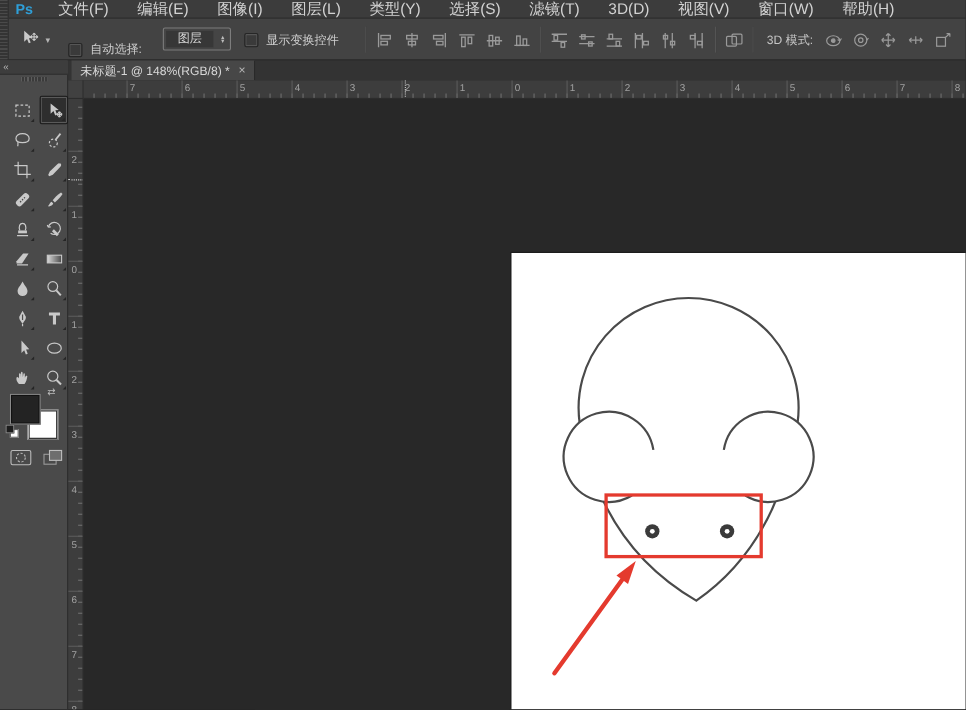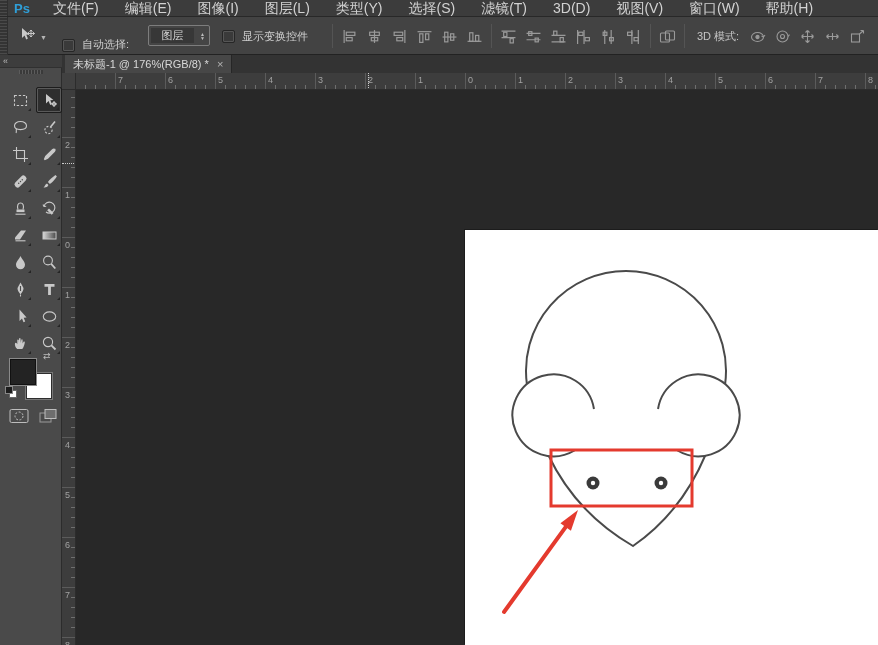--- a/index.html
+++ b/index.html
@@ -383,21 +383,21 @@
     <div id="screenmode-btn" class="panel-btn">
       <svg width="20" height="16" viewBox="0 0 20 16">
           <rect x="2" y="5" width="11" height="9" fill="none" stroke="#9a9a9a"></rect>
           <rect x="7" y="1.5" width="11" height="9" fill="#6e6e6e" stroke="#bdbdbd"></rect>
         </svg>
     </div>
   </div>
 
   <div id="tabbar" class="abs">
     <div id="doc-tab" class="abs">
-      <span class="title">未标题-1 @ 176%(RGB/8) *</span>
+      <span class="title">未标题-1 @ 148%(RGB/8) *</span>
       <span class="close">×</span>
     </div>
   </div>
 
   <div id="ruler-corner" class="abs"></div>
   <div id="hruler" class="abs">
     <div id="h-guide" style="left:292px;"></div>
   <div class="tickS" style="left: 9px; bottom: 0px; width: 1px; height: 4px;"></div>
       <div class="tickS" style="left: 19px; bottom: 0px; width: 1px; height: 4px;"></div>
       <div class="tickS" style="left: 29px; bottom: 0px; width: 1px; height: 4px;"></div>

